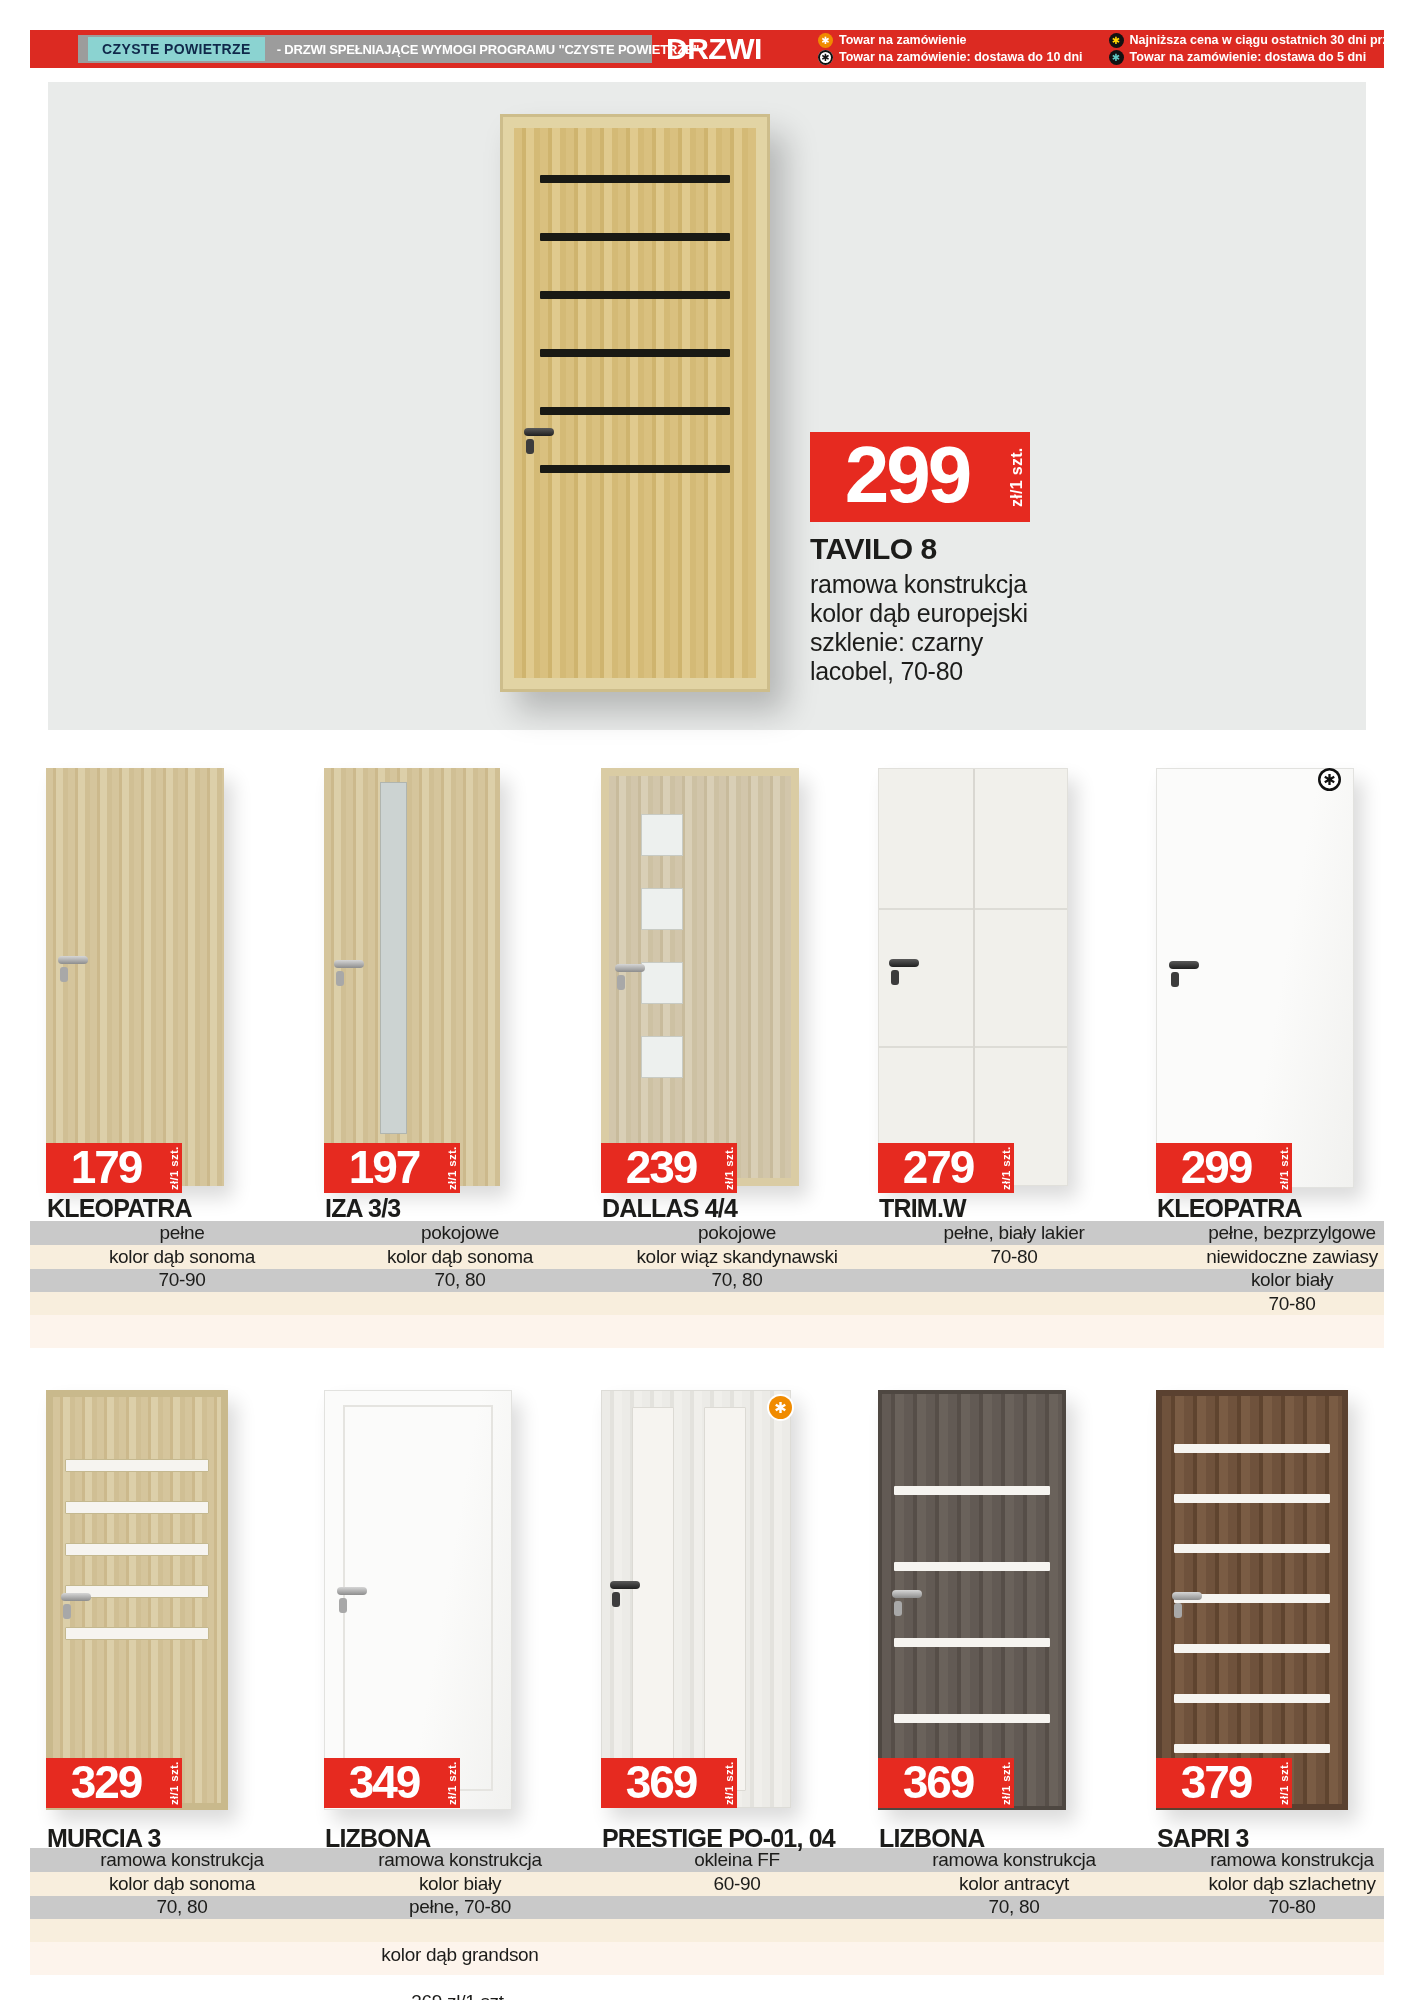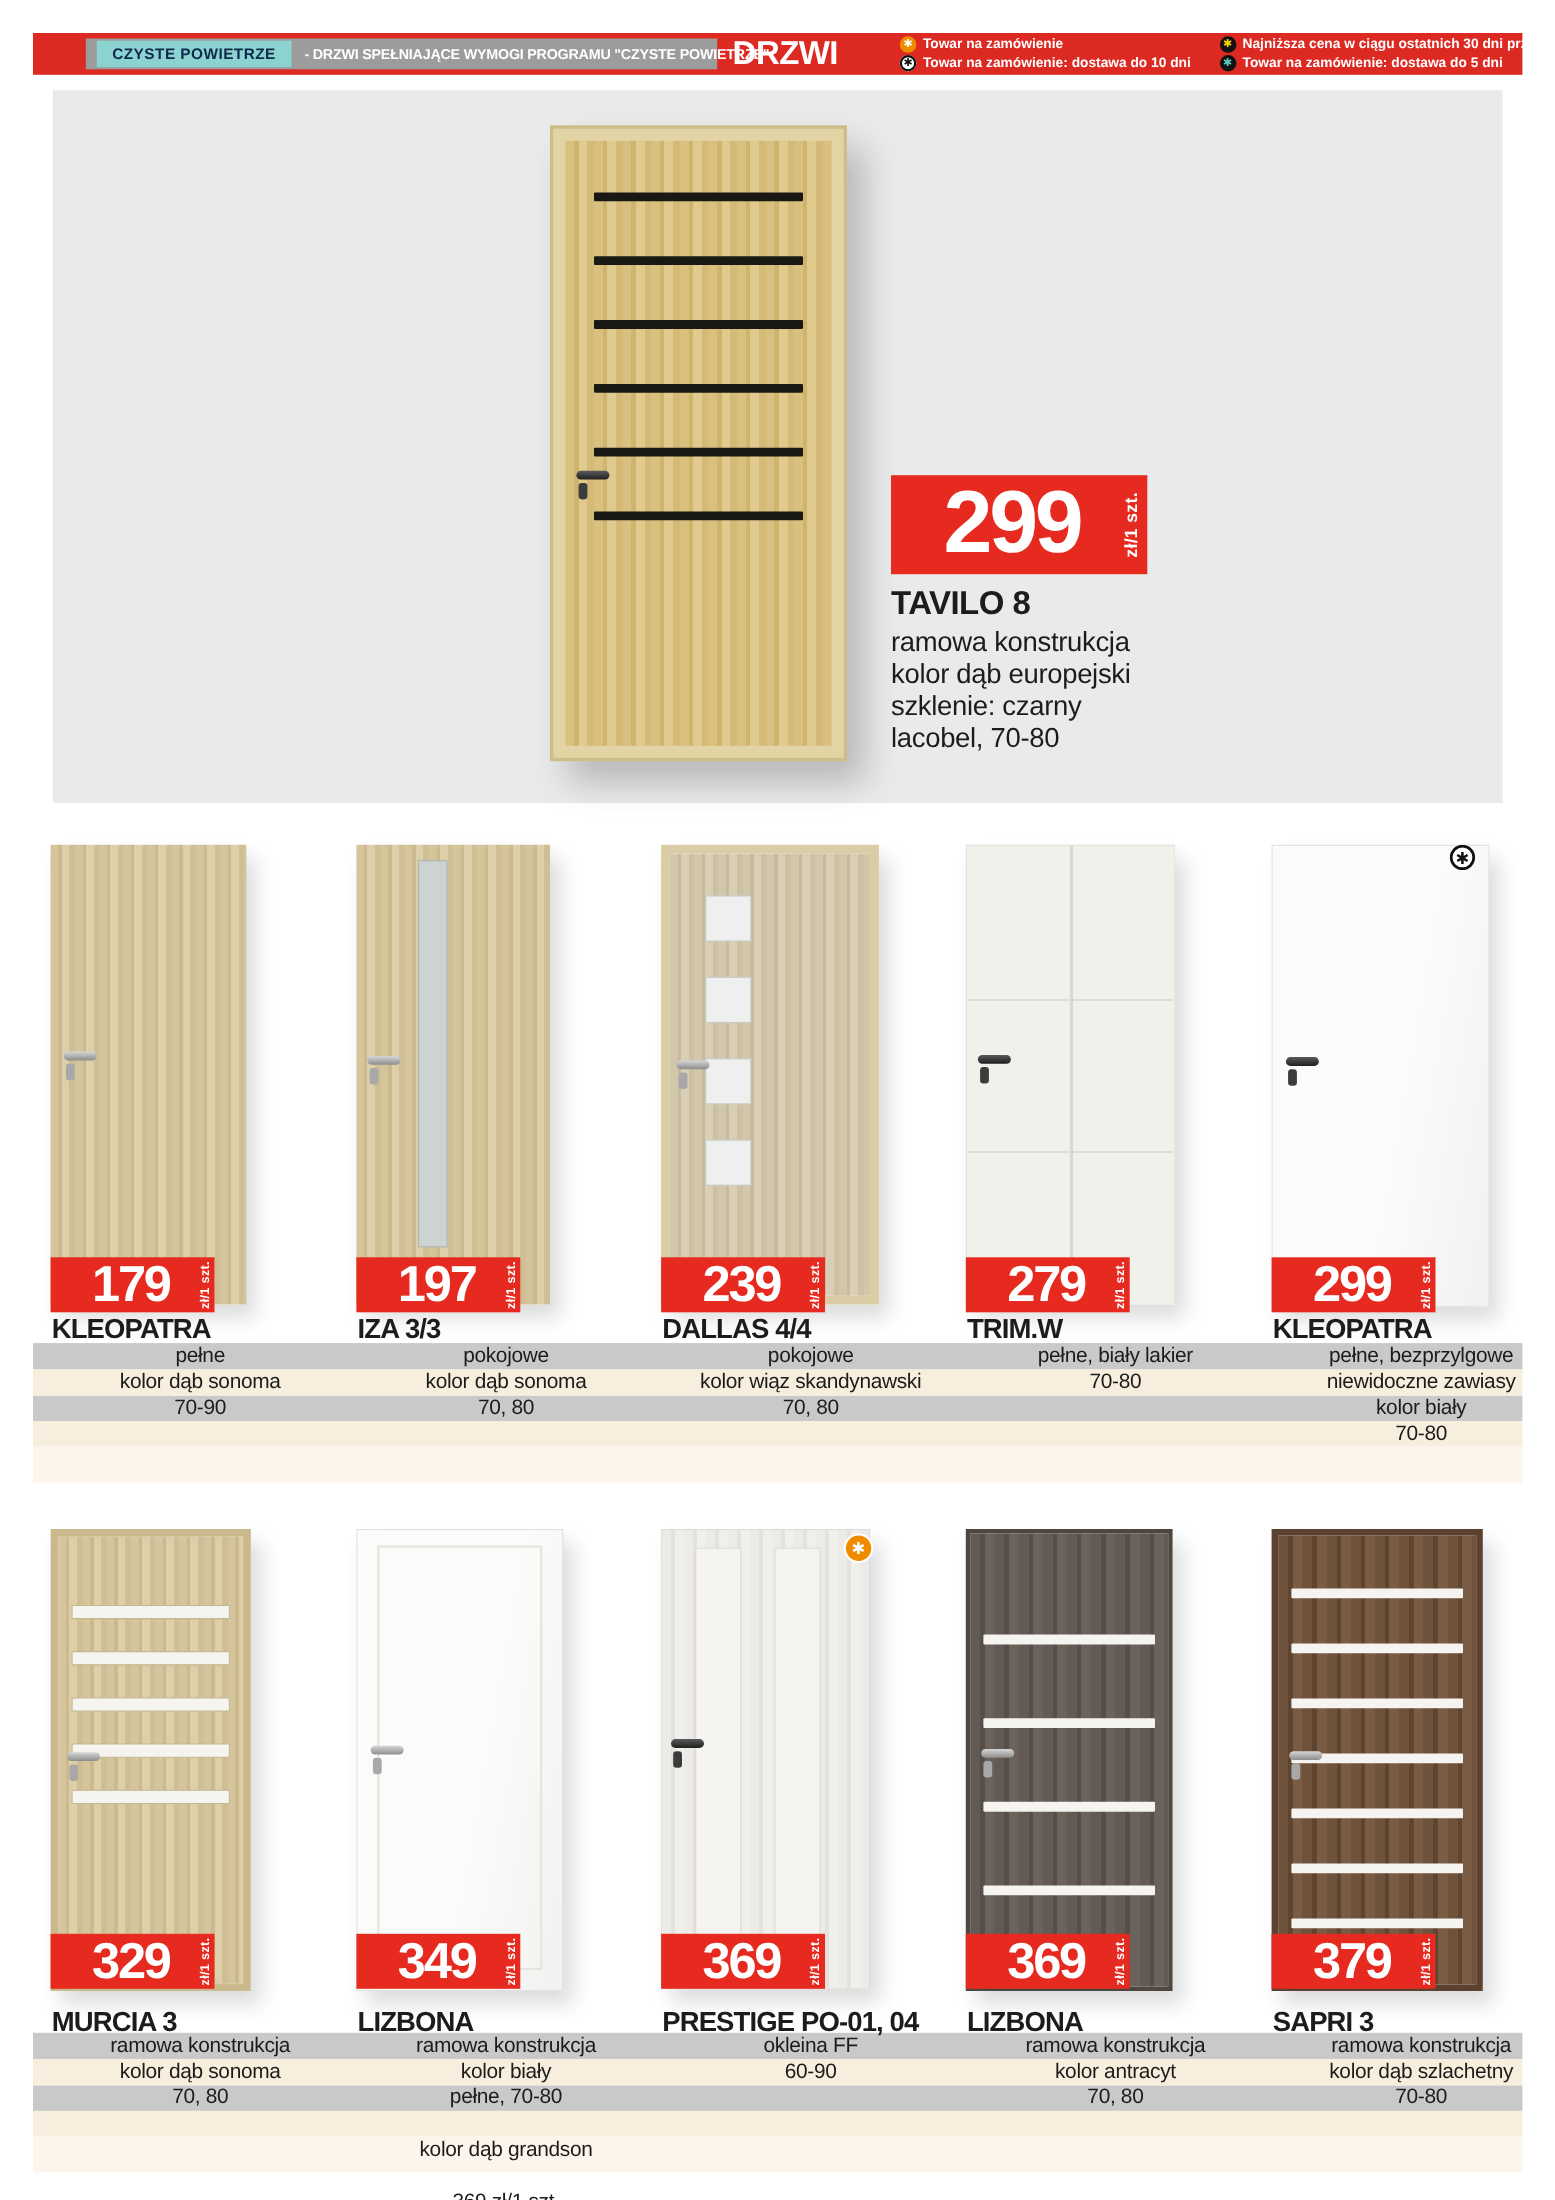--- a/index.html
+++ b/index.html
@@ -29,21 +29,21 @@
   
   .hero{position:absolute;left:48px;top:82px;width:1318px;height:648px;background:#e9ebea;}
   .hero-doorframe{position:absolute;left:452px;top:32px;width:270px;height:578px;
       background:#e2d4a4;border:3px solid #cdbd8b;box-sizing:border-box;
       box-shadow:16px 20px 30px rgba(0,0,0,.22);}
   .hero-leaf{position:absolute;left:11px;top:11px;right:11px;bottom:11px;
       background:repeating-linear-gradient(90deg,#d9c07f 0 8px,#cfb46e 8px 12px,#e0ca8e 12px 20px,#d4ba76 20px 26px);}
   .hero-strip{position:absolute;left:26px;right:26px;height:8px;background:#191914;border-radius:1px;}
 
   
-  .badge{position:absolute;width:136px;height:50px;background:#e62a20;padding-left:13px;}
+  .badge{position:absolute;width:136px;height:50px;background:#e62a20;}
   .badge .price{display:block;height:100%;text-align:center;color:#fff;font-weight:bold;
       font-size:46px;line-height:48px;letter-spacing:-2px;padding-right:16px;box-sizing:border-box;}
   .badge .unit{position:absolute;right:2px;top:3px;bottom:3px;color:#fff;font-weight:bold;
       font-size:11.5px;writing-mode:vertical-rl;transform:rotate(180deg);text-align:center;
       letter-spacing:.3px;}
   .badge.big{width:220px;height:90px;}
   .badge.big .price{font-size:80px;line-height:86px;letter-spacing:-3px;padding-right:26px;}
   .badge.big .unit{font-size:16px;right:4px;}
 
   .hero-name{position:absolute;left:762px;top:450px;font-size:30px;font-weight:bold;letter-spacing:-.5px;}

